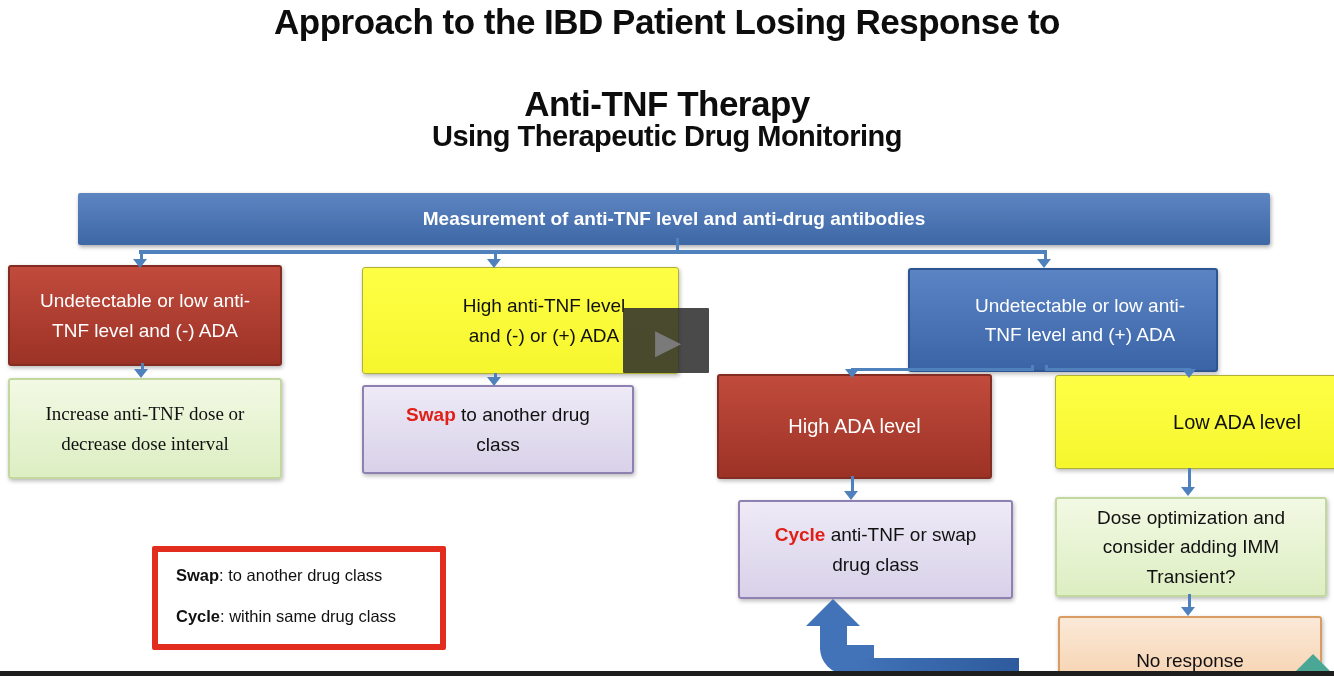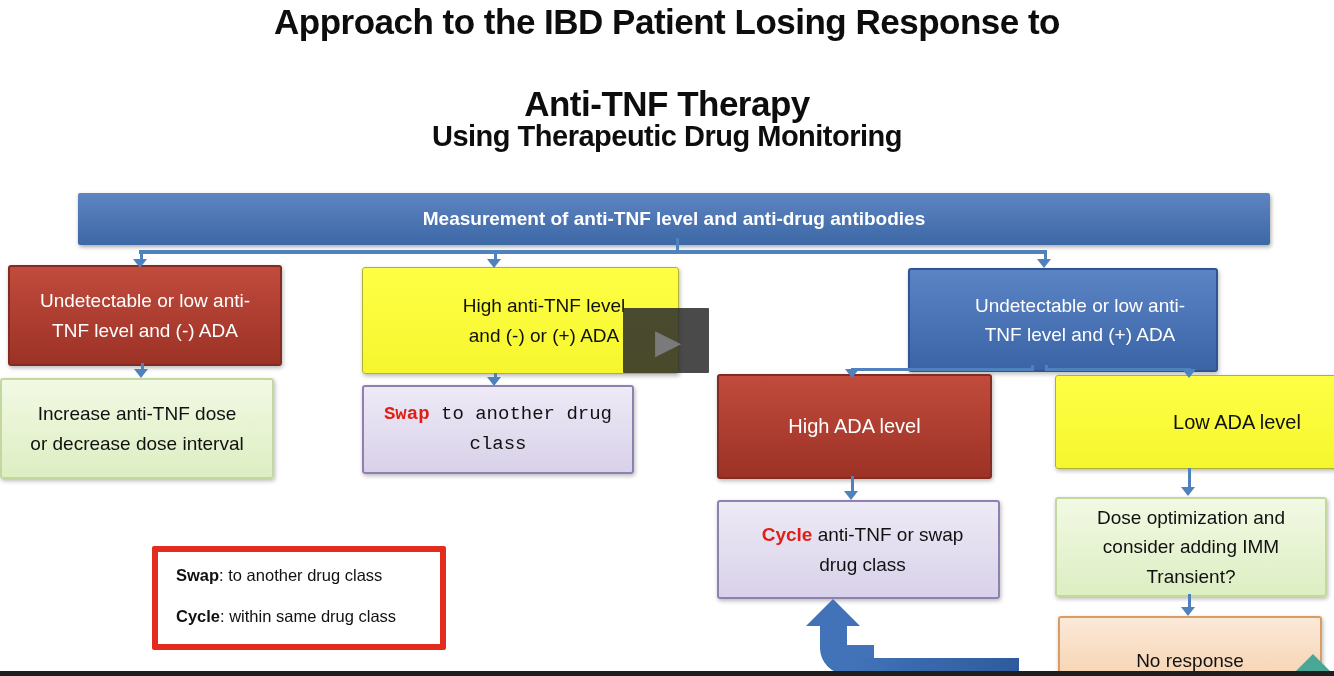--- a/index.html
+++ b/index.html
@@ -77,34 +77,34 @@
   <div class="node red" style="left:8px;top:265px;width:270px;height:97px;">
     <span class="inner" style="width:232px;">Undetectable or low anti-TNF level and (-) ADA</span>
   </div>
   <div class="node yellow" style="left:362px;top:267px;width:268px;height:105px;">
     <span class="inner" style="width:192px;">High anti-TNF level and (-) or (+) ADA</span>
   </div>
   <div class="node blue" style="left:908px;top:268px;width:272px;height:100px;">
     <span class="inner" style="width:232px;">Undetectable or low anti-TNF level and (+) ADA</span>
   </div>
 
-  <div class="node green" style="left:0;top:378px;width:270px;height:97px;">
+  <div class="node green" style="left:8px;top:378px;width:270px;height:97px;font-family:Liberation Serif, serif;">
     <span class="inner" style="width:216px;">Increase anti-TNF dose or decrease dose interval</span>
   </div>
   <div class="node purple" style="left:362px;top:385px;width:268px;height:85px;">
-    <span class="inner" style="width:232px;font-family:Liberation Mono, monospace;"><span class="term">Swap</span><span> to another drug class</span></span>
+    <span class="inner" style="width:232px;"><span class="term">Swap</span><span> to another drug class</span></span>
   </div>
   <div class="node red" style="left:717px;top:374px;width:271px;height:101px;font-size:20px;">
     <span class="inner">High ADA level</span>
   </div>
   <div class="node yellow" style="left:1055px;top:375px;width:268px;height:92px;font-size:20px;">
     <span class="inner">Low ADA level</span>
   </div>
 
-  <div class="node purple" style="left:717px;top:500px;width:271px;height:95px;padding-left:8px;">
+  <div class="node purple" style="left:738px;top:500px;width:271px;height:95px;">
     <span class="inner" style="width:234px;"><span class="term">Cycle</span><span> anti-TNF or swap drug class</span></span>
   </div>
   <div class="node green" style="left:1055px;top:497px;width:268px;height:96px;">
     <span class="inner" style="width:244px;">
       <span style="display:block;">Dose optimization and consider adding IMM</span>
       <span style="display:block;">Transient?</span>
     </span>
   </div>
 
   <div class="node orange" style="left:1058px;top:616px;width:264px;height:72px;align-items:flex-start;padding-top:28px;box-sizing:border-box;">

